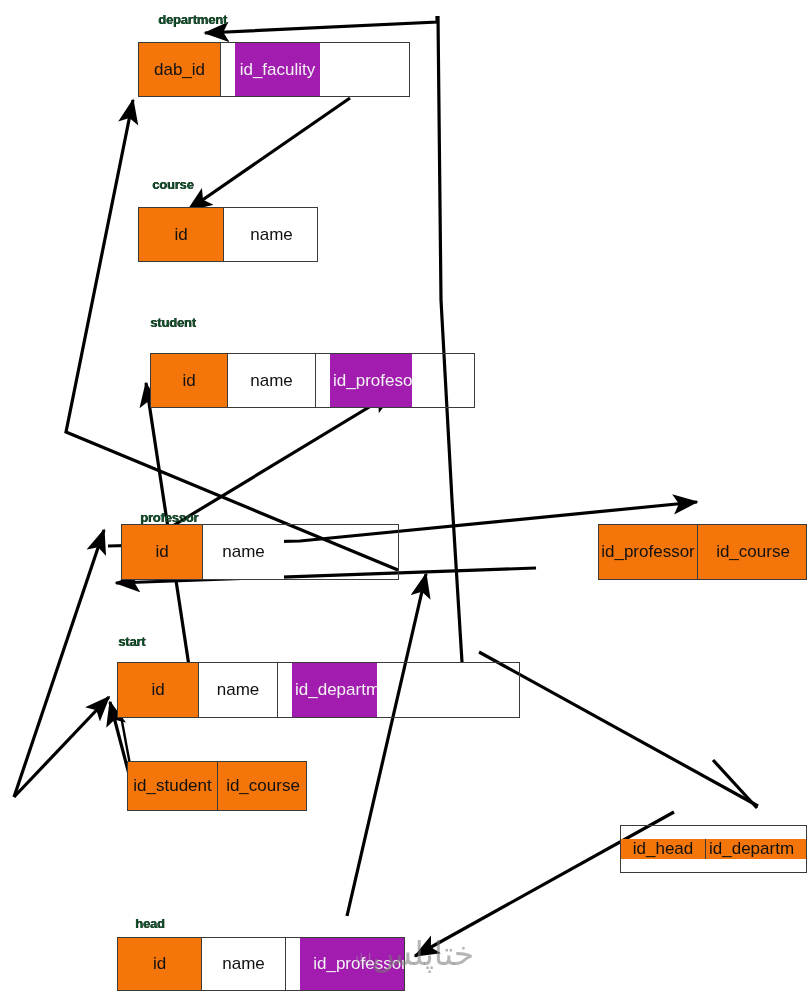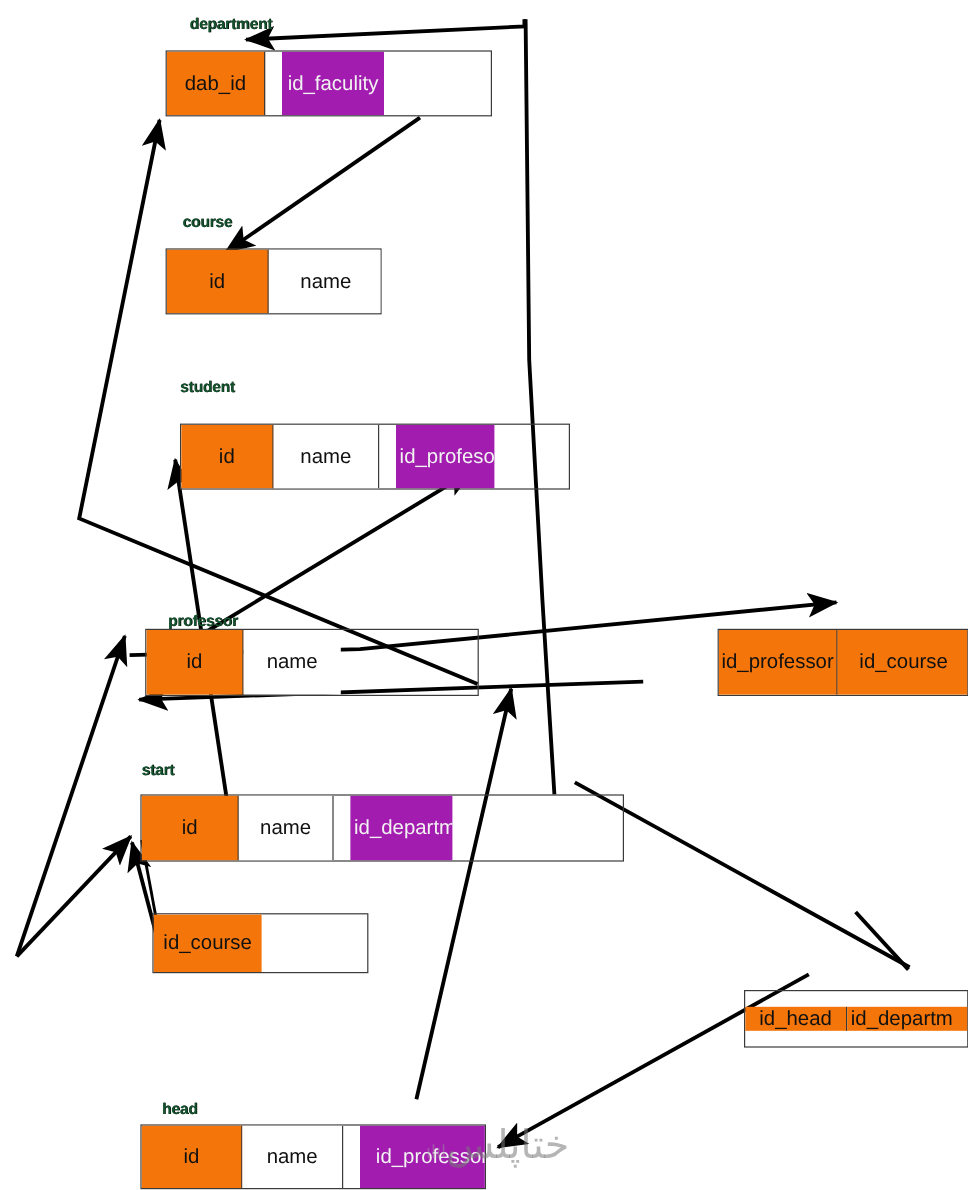--- a/index.html
+++ b/index.html
@@ -160,20 +160,21 @@
         <div class="cell pk" style="width: 81px;">id</div>
         <div class="cell plain" style="width: 81px;">name</div>
       </div>
       <div class="table-title" style="left: 118px; top: 634px;">start</div>
       <div class="table-row" style="left: 117px; top: 662px; width: 403px; height: 56px;">
         <div class="cell pk" style="width: 81px;">id</div>
         <div class="cell plain" style="width: 79px;">name</div>
         <div class="cell fk clip" style="width: 85px;">id_departm</div>
       </div>
       <div class="table-row" style="left: 127px; top: 761px; width: 180px; height: 50px;">
+        <div class="cell pk" style="width: 90px;">id_student</div>
         <div class="cell pk" style="width: 90px;">id_course</div>
       </div>
       <div class="table-row" style="left: 598px; top: 524px; width: 209px; height: 56px;">
         <div class="cell pk" style="width: 99px;">id_professor</div>
         <div class="cell pk" style="width: 110px;">id_course</div>
       </div>
       <div class="table-row" style="left: 620px; top: 825px; width: 187px; height: 48px; align-items: center;">
         <div class="cell pk" style="width: 85px;">id_head</div>
         <div class="cell pk clip" style="width: 102px;">id_departm</div>
       </div>

